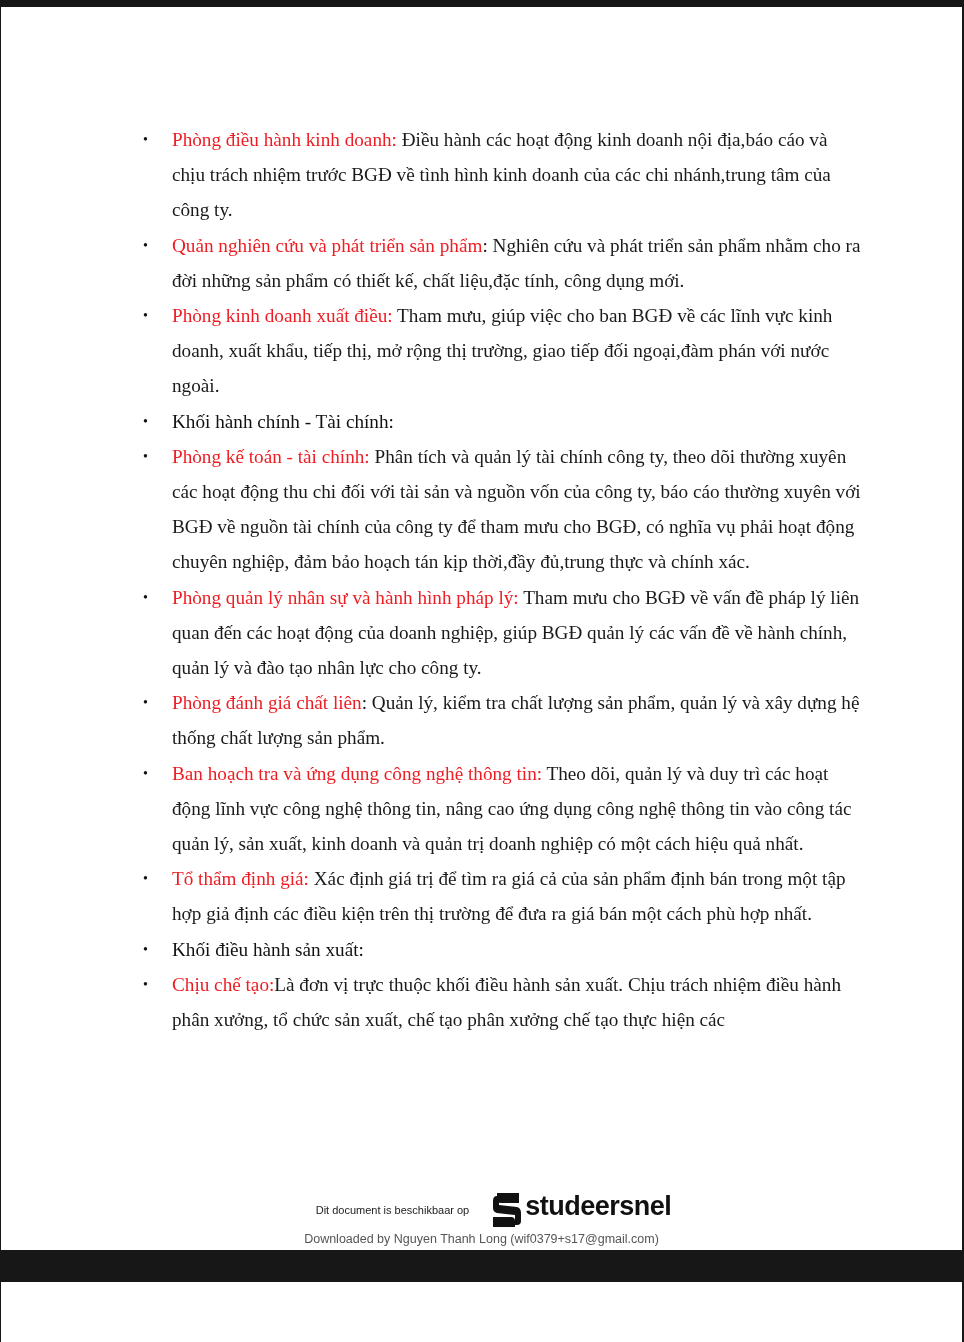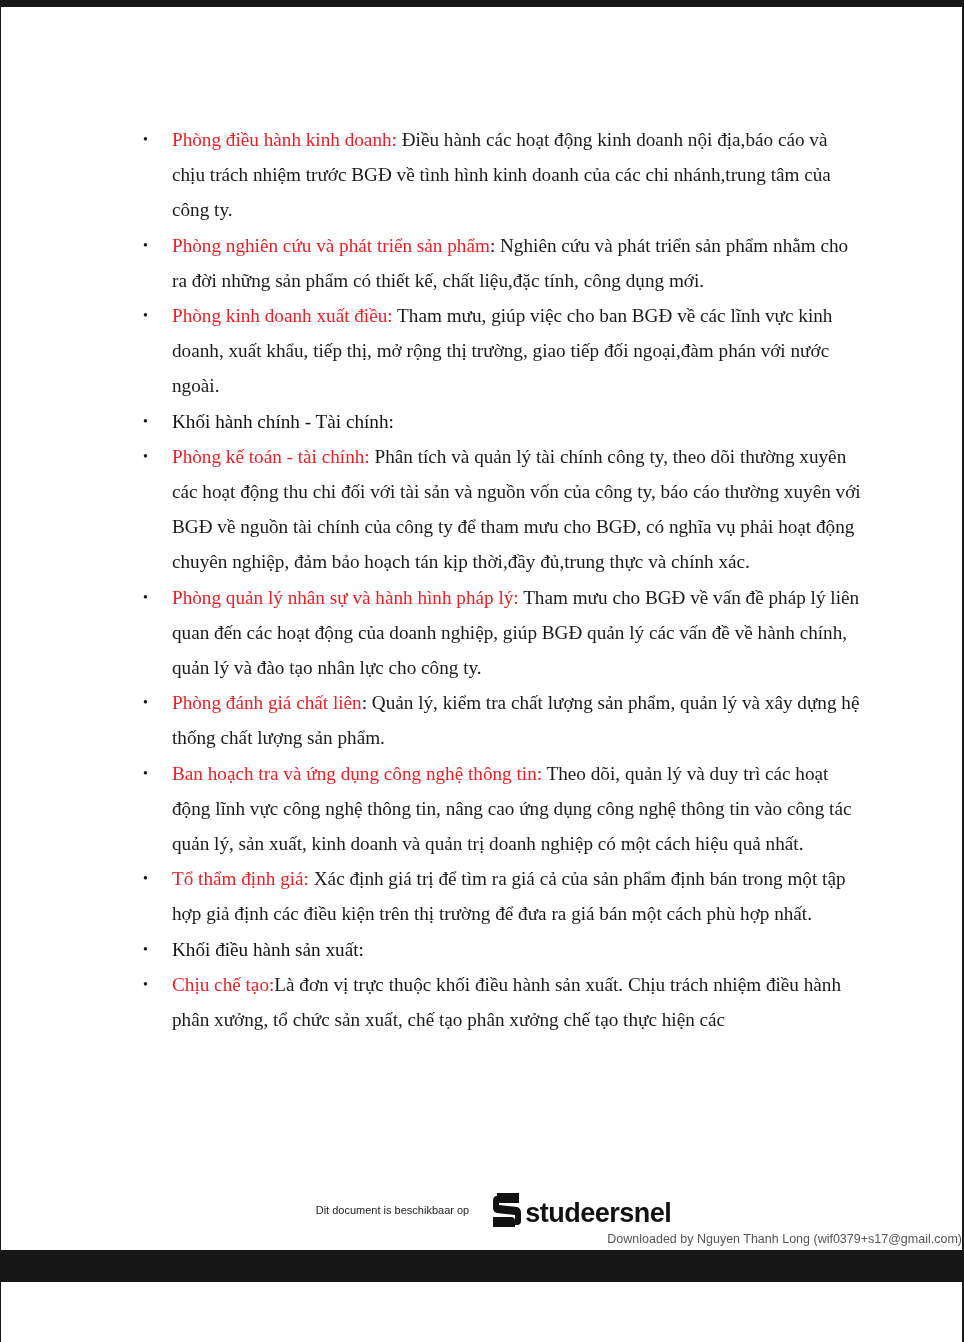--- a/index.html
+++ b/index.html
@@ -103,48 +103,48 @@
       gap: 18px;
       height: 40px;
       margin-left: 24px;
     }
     .avail {
       font-size: 11px;
       color: #222;
     }
     .brand {
       display: flex;
-      align-items: flex-end;
+      align-items: flex-start;
       gap: 0;
     }
     .brand-name {
       font-size: 27px;
       font-weight: bold;
       color: #111;
       letter-spacing: -0.5px;
     }
     .downloaded {
-      text-align: right;
+      text-align: center;
       font-size: 12.5px;
       color: #555;
       margin-top: 2px;
     }
   </style>
 </head>
 <body>
 
 <div class="page">
 
   <div class="content">
     <ul class="items">
       <li>
         <span class="bullet">•</span><span class="term">Phòng điều hành kinh doanh:</span><span> Điều hành các hoạt động kinh doanh nội địa,báo cáo và chịu trách nhiệm trước BGĐ về tình hình kinh doanh của các chi nhánh,trung tâm của công ty.</span>
       </li>
       <li>
-        <span class="bullet">•</span><span class="term">Phòng nghiên cứu và phát triển sản phẩm</span><span>: Nghiên cứu và phát triển sản phẩm nhằm cho ra đời những sản phẩm có thiết kế, chất liệu,đặc tính, công dụng mới.</span>
+        <span class="bullet">•</span><span class="term">Quản nghiên cứu và phát triển sản phẩm</span><span>: Nghiên cứu và phát triển sản phẩm nhằm cho ra đời những sản phẩm có thiết kế, chất liệu,đặc tính, công dụng mới.</span>
       </li>
       <li>
         <span class="bullet">•</span><span class="term">Phòng kinh doanh xuất điều:</span><span> Tham mưu, giúp việc cho ban BGĐ về các lĩnh vực kinh doanh, xuất khẩu, tiếp thị, mở rộng thị trường, giao tiếp đối ngoại,đàm phán với nước ngoài.</span>
       </li>
       <li>
         <span class="bullet">•</span><span class="heading">Khối hành chính - Tài chính:</span>
       </li>
       <li>
         <span class="bullet">•</span><span class="term">Phòng kế toán - tài chính:</span><span> Phân tích và quản lý tài chính công ty, theo dõi thường xuyên các hoạt động thu chi đối với tài sản và nguồn vốn của công ty, báo cáo thường xuyên với BGĐ về nguồn tài chính của công ty để tham mưu cho BGĐ, có nghĩa vụ phải hoạt động chuyên nghiệp, đảm bảo hoạch tán kịp thời,đầy đủ,trung thực và chính xác.</span>
       </li>

